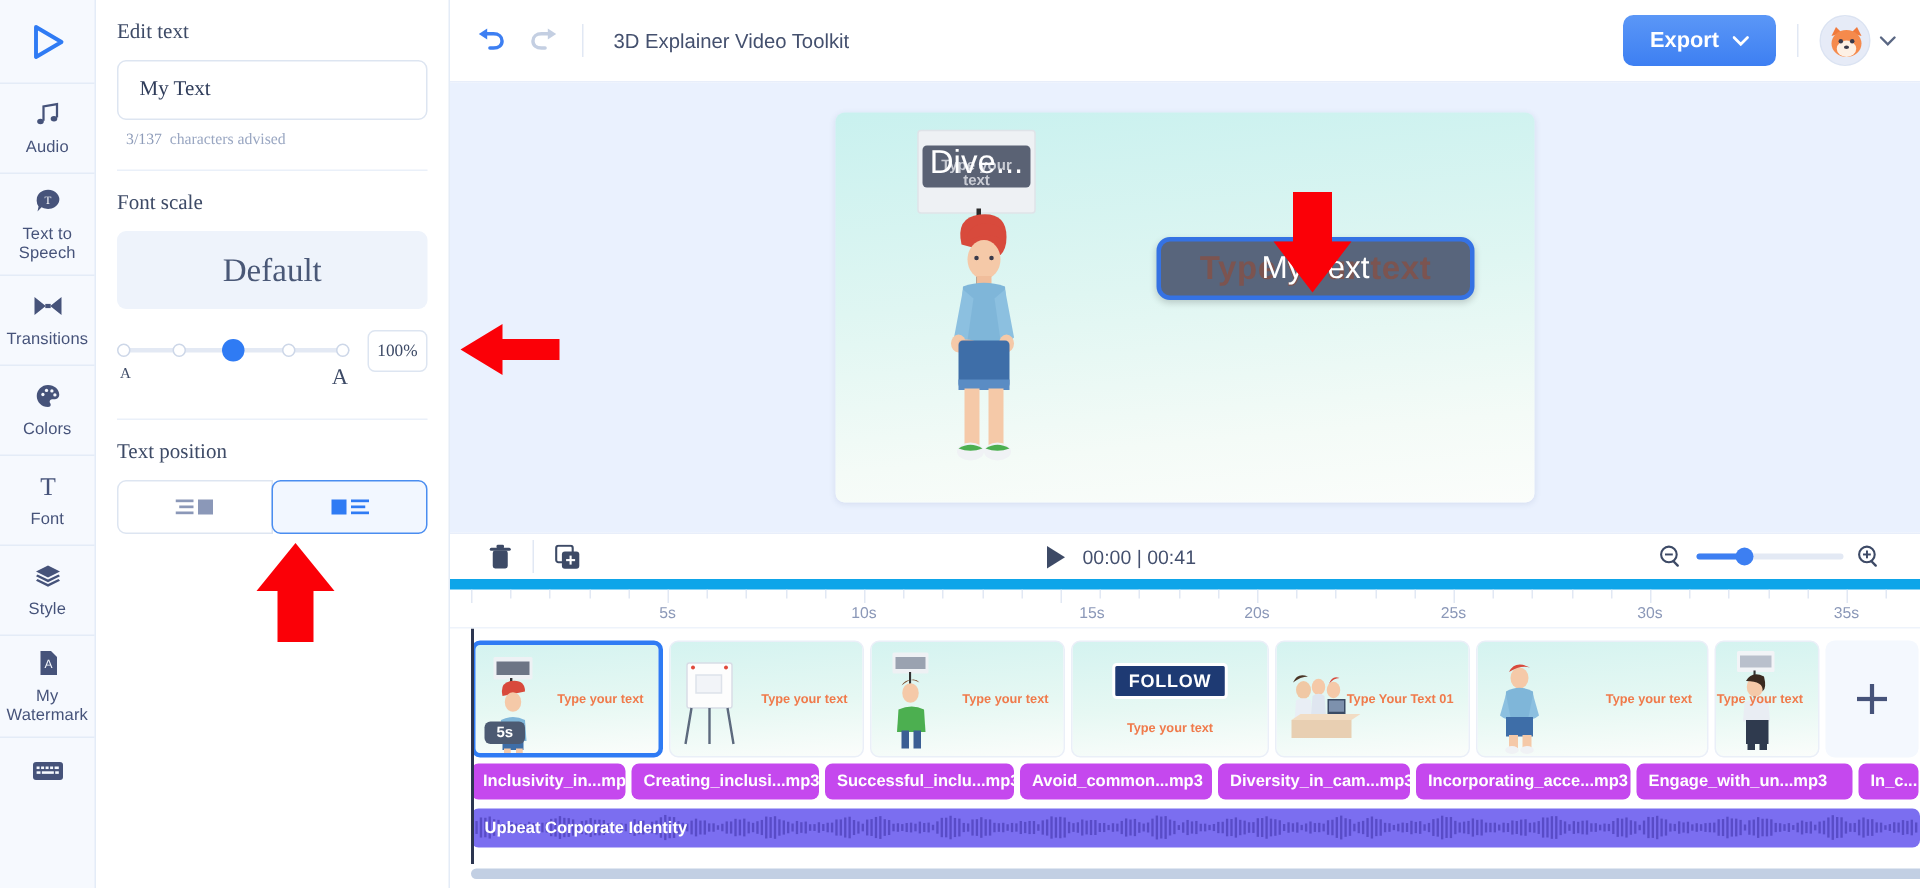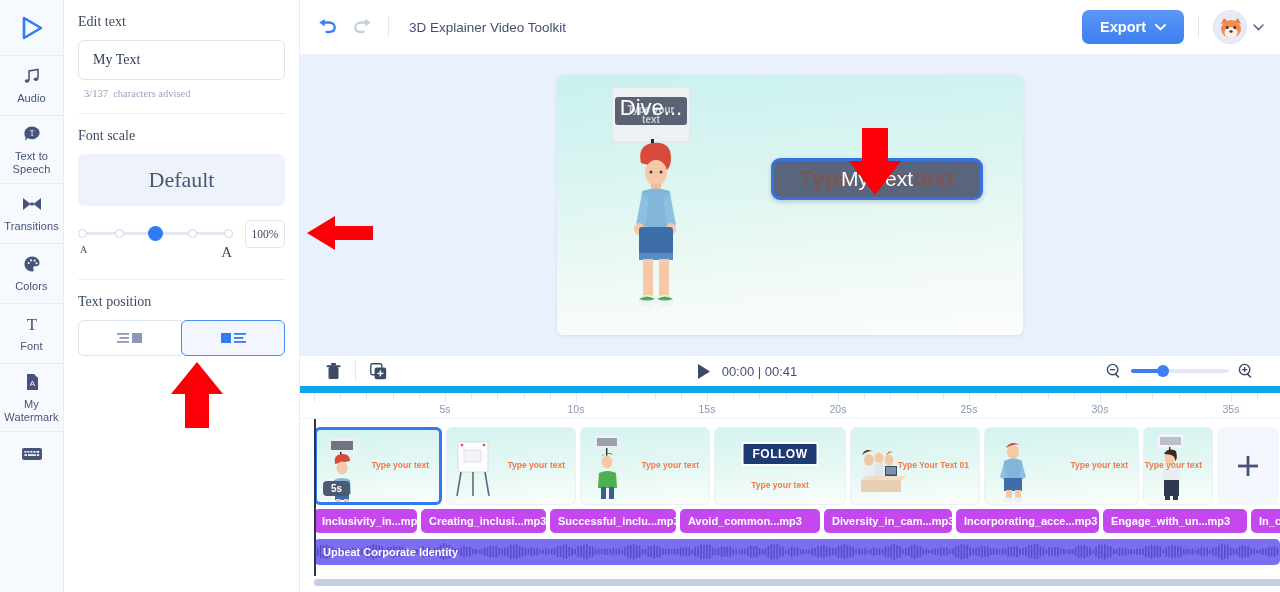--- a/index.html
+++ b/index.html
@@ -266,20 +266,30 @@
 
     <div class="rail-item">
       <span class="ic">
         <svg width="20" height="20" viewBox="0 0 20 20">
             <text x="10" y="16" font-size="17" font-family="Liberation Serif, serif" fill="#46537a" text-anchor="middle">T</text>
           </svg>
       </span>
       <span class="rail-label">Font</span>
     </div>
 
+    <div class="rail-item">
+      <span class="ic">
+        <svg width="20" height="20" viewBox="0 0 20 20">
+            <path d="M10 3 L18 7 L10 11 L2 7z" fill="#46537a"></path>
+            <path d="M10 12.4 L17 9 l1 1.1 -8 4 -8-4 1-1.1z" fill="#46537a"></path>
+            <path d="M10 15.4 L17 12 l1 1.1 -8 4 -8-4 1-1.1z" fill="#46537a"></path>
+          </svg>
+      </span>
+      <span class="rail-label">Style</span>
+    </div>
 
     <div class="rail-item">
       <span class="ic">
         <svg width="20" height="20" viewBox="0 0 20 20">
             <path d="M5 2h7l4 4v12H5z" fill="#46537a"></path>
             <text x="10.3" y="13.5" font-size="8" font-family="Liberation Sans, sans-serif" fill="#f6f9fe" text-anchor="middle">A</text>
           </svg>
       </span>
       <span class="rail-label">My Watermark</span>
     </div>
@@ -557,21 +567,21 @@
           <div class="tick minor" style="left: 773.8px;"></div>
           <div class="tick major" style="left: 800px;"></div>
           <div class="tick minor" style="left: 826.2px;"></div>
           <div class="tick minor" style="left: 852.4px;"></div>
           <div class="tick minor" style="left: 878.6px;"></div>
           <div class="tick minor" style="left: 904.8px;"></div>
           <div class="tick major" style="left: 931px;"></div>
           <div class="tick minor" style="left: 957.2px;"></div>
           <div class="tick-lbl" style="left: 145px;">5s</div>
           <div class="tick-lbl" style="left: 276px;">10s</div>
-          <div class="tick-lbl" style="left: 407px;">15s</div>
+          <div class="tick-lbl" style="left: 428px;">15s</div>
           <div class="tick-lbl" style="left: 538px;">20s</div>
           <div class="tick-lbl" style="left: 669px;">25s</div>
           <div class="tick-lbl" style="left: 800px;">30s</div>
           <div class="tick-lbl" style="left: 931px;">35s</div>
         </div>
 
       <div class="tracks">
         <div class="clip-row" id="clipRow">
             <div class="clip selected" style="width: 128px;">
               <svg width="52" height="74" viewBox="0 0 52 74" style="position: absolute; left: 4px; top: 2px;">
@@ -664,21 +674,21 @@
               <svg width="26" height="26" viewBox="0 0 26 26">
                 <rect x="11.6" y="3" width="2.8" height="20" fill="#46537a"></rect>
                 <rect x="3" y="11.6" width="20" height="2.8" fill="#46537a"></rect>
               </svg>
             </div>
           </div>
         <div class="audio-row" id="audioRow">
             <div class="aclip" style="width: 103px;">Inclusivity_in...mp3</div>
             <div class="aclip" style="width: 125px;">Creating_inclusi...mp3</div>
             <div class="aclip" style="width: 126px;">Successful_inclu...mp3</div>
-            <div class="aclip" style="width: 140px;">Avoid_common...mp3</div>
+            <div class="aclip" style="width: 128px;">Avoid_common...mp3</div>
             <div class="aclip" style="width: 128px;">Diversity_in_cam...mp3</div>
             <div class="aclip" style="width: 143px;">Incorporating_acce...mp3</div>
             <div class="aclip" style="width: 144px;">Engage_with_un...mp3</div>
             <div class="aclip" style="width: 40px;">In_c...</div>
           </div>
         <div class="music-row">
           <svg class="wave" id="wave" preserveAspectRatio="none" viewBox="0 0 990 26">
               <rect x="0" y="11.5" width="1.6" height="3" fill="#2a1d8f"></rect>
               <rect x="3" y="8.604715248692592" width="1.6" height="8.790569502614817" fill="#2a1d8f"></rect>
               <rect x="6" y="6.134747533397759" width="1.6" height="13.730504933204482" fill="#2a1d8f"></rect>

